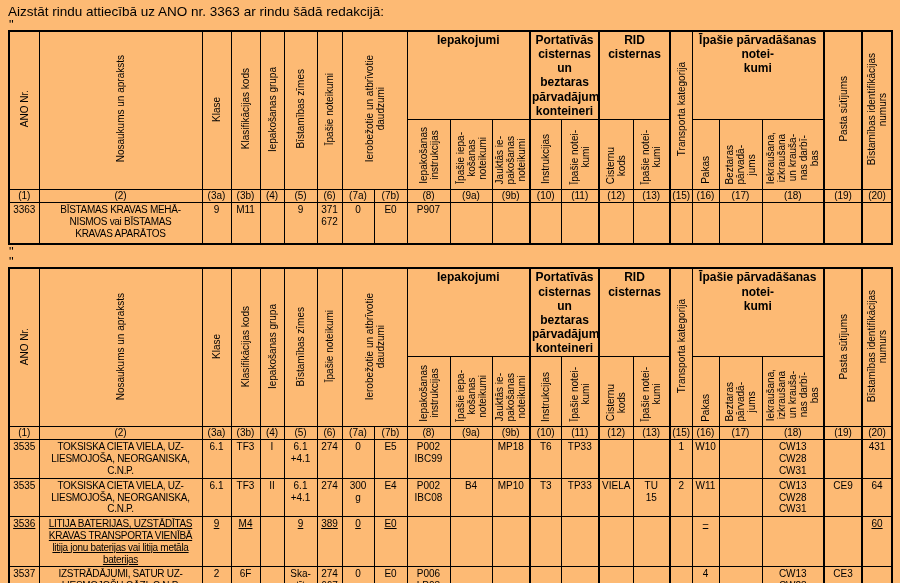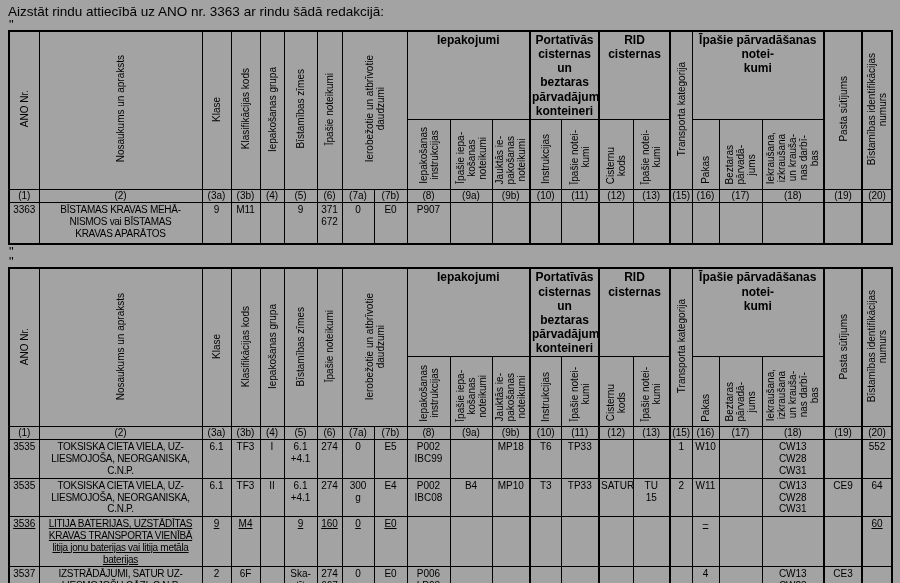--- a/index.html
+++ b/index.html
@@ -1,17 +1,17 @@
 <!DOCTYPE html>
 <html><head>
 <meta charset="utf-8">
 <style>
   html,body { margin:0; padding:0; background:#fff; }
   body { font-family:"Liberation Sans", sans-serif; color:#000; }
-  .page { width:900px; height:583px; box-sizing:border-box; padding:3px 7px 0 8px; overflow:hidden; background:#a3a3a3; }
+  .page { width:900px; height:583px; box-sizing:border-box; padding:3px 7px 0 8px; overflow:hidden; background:#fdba74; }
   .h { font-size:13.5px; line-height:16px; margin:1px 0 0 0; }
   .q { font-size:13px; line-height:9px; height:9px; margin:0 0 1px 1px; }
   table.rid { border-collapse:collapse; table-layout:fixed; width:885px; border:2px solid #000; }
   table.rid td { border:1px solid #000; font-size:10px; line-height:1.18; padding:1px 1px; vertical-align:top; text-align:center; white-space:pre-line; overflow:hidden; }
   tr.rA td { vertical-align:middle; height:66px; }
   table.tb2 tr.rA td { height:68px; }
   tr.rA td.gh { vertical-align:top; font-size:12px;font-weight:bold; }
   tr.rB td { vertical-align:bottom; height:65px; padding:2px 1px; }
   tr.rC td { height:12px; padding:0; font-size:10px; line-height:12px; }
   .vt { display:inline-block; writing-mode:vertical-rl; transform:rotate(180deg); white-space:pre-line; line-height:1.1; font-size:10px; }
@@ -274,21 +274,21 @@
       <td>TP33</td>
       <td class="bL2"></td>
       <td></td>
       <td class="bL2">1</td>
       <td>W10</td>
       <td></td>
       <td>CW13
 CW28
 CW31</td>
       <td class="bL2"></td>
-      <td class="bL2">552</td>
+      <td class="bL2">431</td>
     </tr>
     <tr class="h35">
       <td>3535</td>
       <td class="desc">TOKSISKA CIETA VIELA, UZ-
 LIESMOJOŠA, NEORGANISKA,
 C.N.P.</td>
       <td>6.1</td>
       <td>TF3</td>
       <td>II</td>
       <td>6.1
@@ -296,21 +296,21 @@
       <td>274</td>
       <td>300
 g</td>
       <td>E4</td>
       <td>P002
 IBC08</td>
       <td>B4</td>
       <td>MP10</td>
       <td class="bL2">T3</td>
       <td>TP33</td>
-      <td class="bL2">SATUR</td>
+      <td class="bL2">VIELA</td>
       <td>TU
 15</td>
       <td class="bL2">2</td>
       <td>W11</td>
       <td></td>
       <td>CW13
 CW28
 CW31</td>
       <td class="bL2">CE9</td>
       <td class="bL2">64</td>
@@ -318,21 +318,21 @@
     <tr class="h48">
       <td>3536</td>
       <td class="desc">LITIJA BATERIJAS, UZSTĀDĪTAS
 KRAVAS TRANSPORTA VIENĪBĀ
 litija jonu baterijas vai litija metāla
 baterijas</td>
       <td>9</td>
       <td>M4</td>
       <td></td>
       <td>9</td>
-      <td>160</td>
+      <td>389</td>
       <td>0</td>
       <td>E0</td>
       <td></td>
       <td></td>
       <td></td>
       <td class="bL2"></td>
       <td></td>
       <td class="bL2"></td>
       <td></td>
       <td class="bL2"></td>

